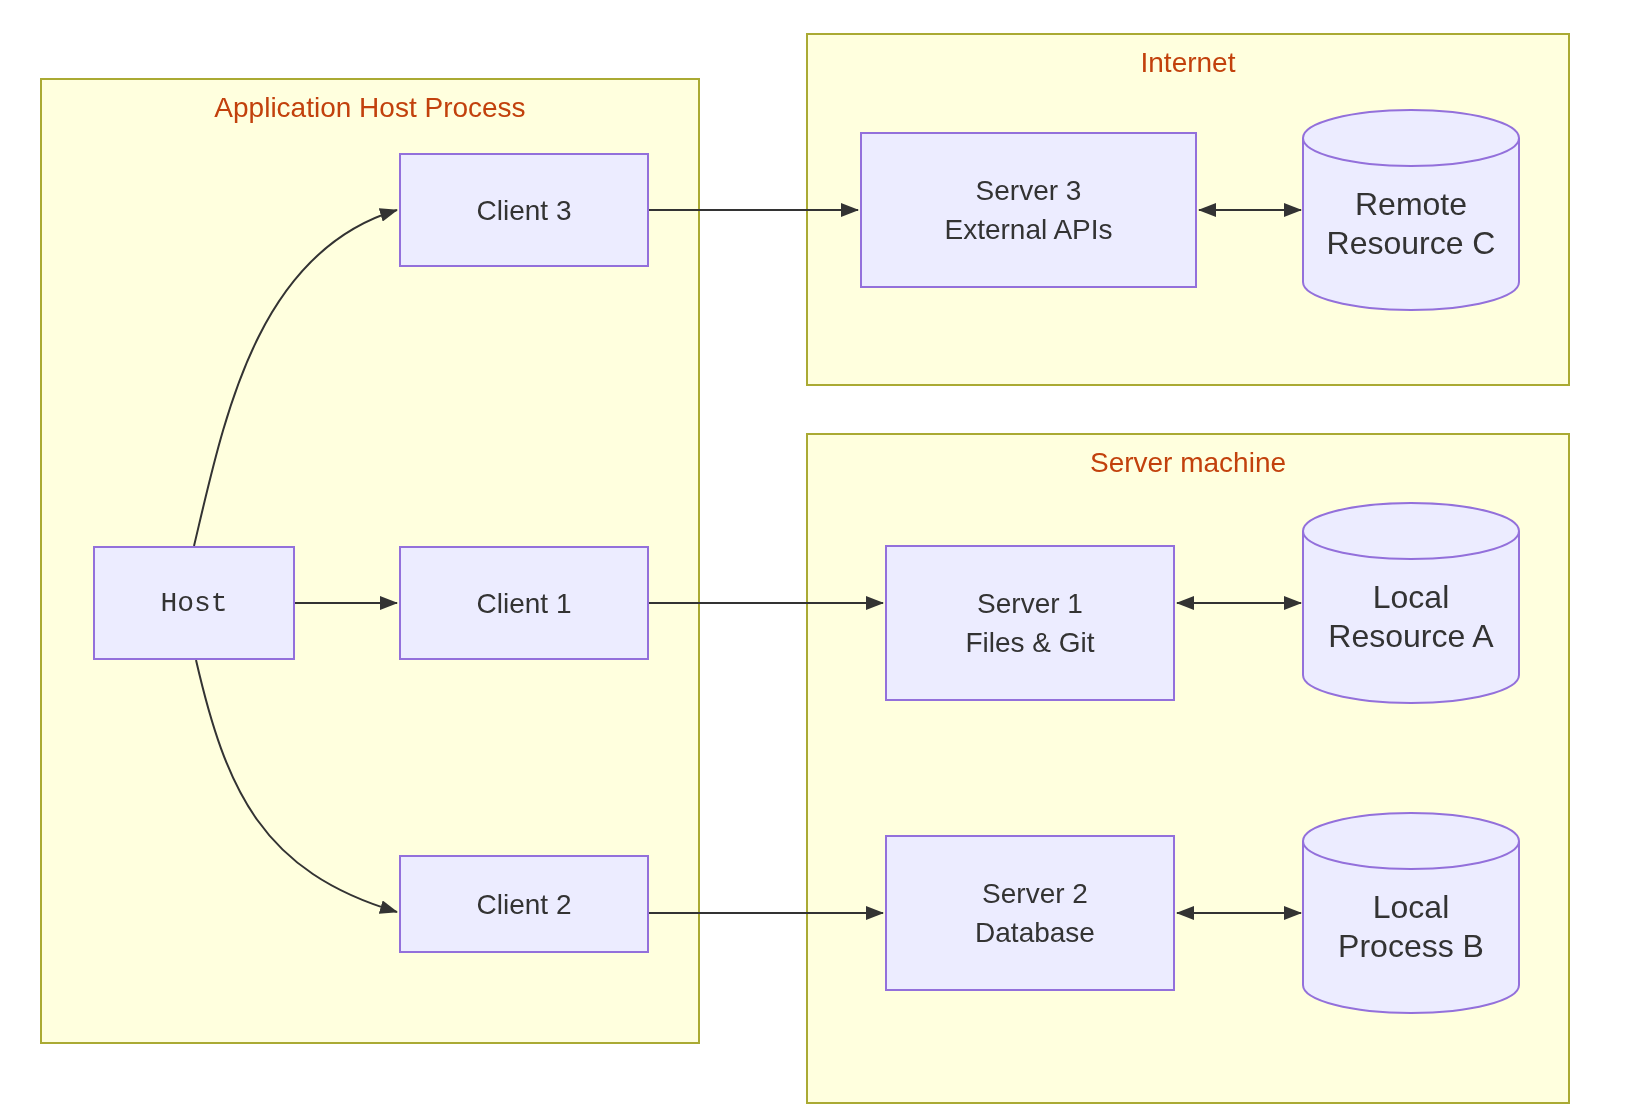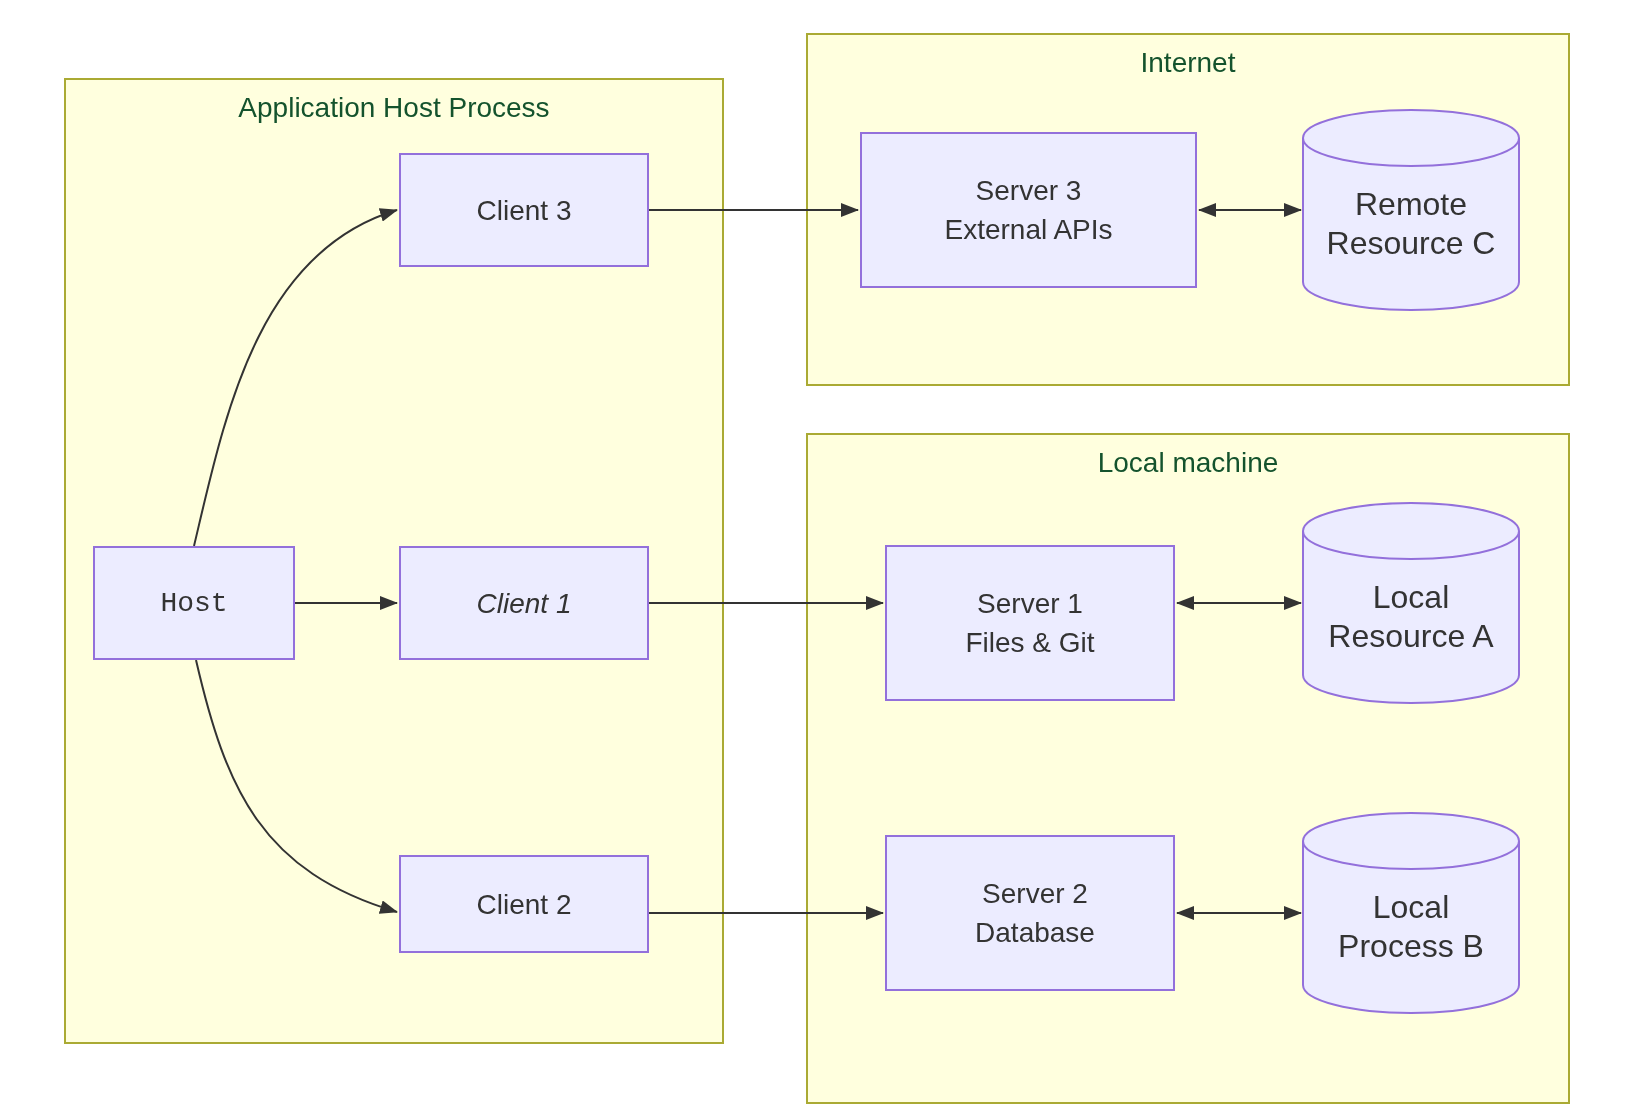--- a/index.html
+++ b/index.html
@@ -11,30 +11,30 @@
     font-family: "Liberation Sans", "DejaVu Sans", sans-serif;
     color: #333333;
     overflow: hidden;
   }
   .cluster {
     position: absolute;
     background: #ffffde;
     border: 2px solid #aaaa33;
     box-sizing: border-box;
   }
-  #cluster-app-host    { left: 40px;  top: 78px;  width: 660px; height: 966px; margin-left: 24px; }
+  #cluster-app-host    { left: 40px;  top: 78px;  width: 660px; height: 966px; }
   #cluster-internet    { left: 806px; top: 33px;  width: 764px; height: 353px; }
   #cluster-local       { left: 806px; top: 433px; width: 764px; height: 671px; }
   .cluster-title {
     position: absolute;
     left: 0; right: 0; top: 12px;
     text-align: center;
     font-size: 28px;
     line-height: 32px;
-    color: #14532d;
+    color: #c2410c;
   }
   .edge-layer {
     position: absolute;
     left: 0; top: 0;
     pointer-events: none;
   }
   .node {
     position: absolute;
     background: #ECECFF;
     border: 2px solid #9370DB;
@@ -43,21 +43,21 @@
     flex-direction: column;
     align-items: center;
     justify-content: center;
     font-size: 28px;
     line-height: 39px;
     color: #333333;
     text-align: center;
   }
   #node-host    { left: 93px;  top: 546px; width: 202px; height: 114px; font-family: Liberation Mono, monospace; }
   #node-client3 { left: 399px; top: 153px; width: 250px; height: 114px; }
-  #node-client1 { left: 399px; top: 546px; width: 250px; height: 114px; font-style: italic; }
+  #node-client1 { left: 399px; top: 546px; width: 250px; height: 114px; }
   #node-client2 { left: 399px; top: 855px; width: 250px; height: 98px; }
   #node-server3 { left: 860px; top: 132px; width: 337px; height: 156px; }
   #node-server1 { left: 885px; top: 525px; width: 290px; height: 156px; margin-top: 20px; }
   #node-server2 { left: 885px; top: 835px; width: 290px; height: 156px; padding-left: 10px; }
   .cyl-label {
     position: absolute;
     display: flex;
     flex-direction: column;
     align-items: center;
     justify-content: center;
@@ -80,21 +80,21 @@
 
 <div class="stage">
 
   <div class="cluster" id="cluster-app-host">
     <div class="cluster-title">Application Host Process</div>
   </div>
   <div class="cluster" id="cluster-internet">
     <div class="cluster-title">Internet</div>
   </div>
   <div class="cluster" id="cluster-local">
-    <div class="cluster-title">Local machine</div>
+    <div class="cluster-title">Server machine</div>
   </div>
 
   <svg class="edge-layer" width="1641" height="1116" viewBox="0 0 1641 1116">
     <defs>
       <marker id="arrow" viewBox="0 0 18 14" refX="17" refY="7" markerWidth="18" markerHeight="14" markerUnits="userSpaceOnUse" orient="auto-start-reverse">
         <path d="M 0 0 L 18 7 L 0 14 z" fill="#333333"></path>
       </marker>
     </defs>
 
     <g>

